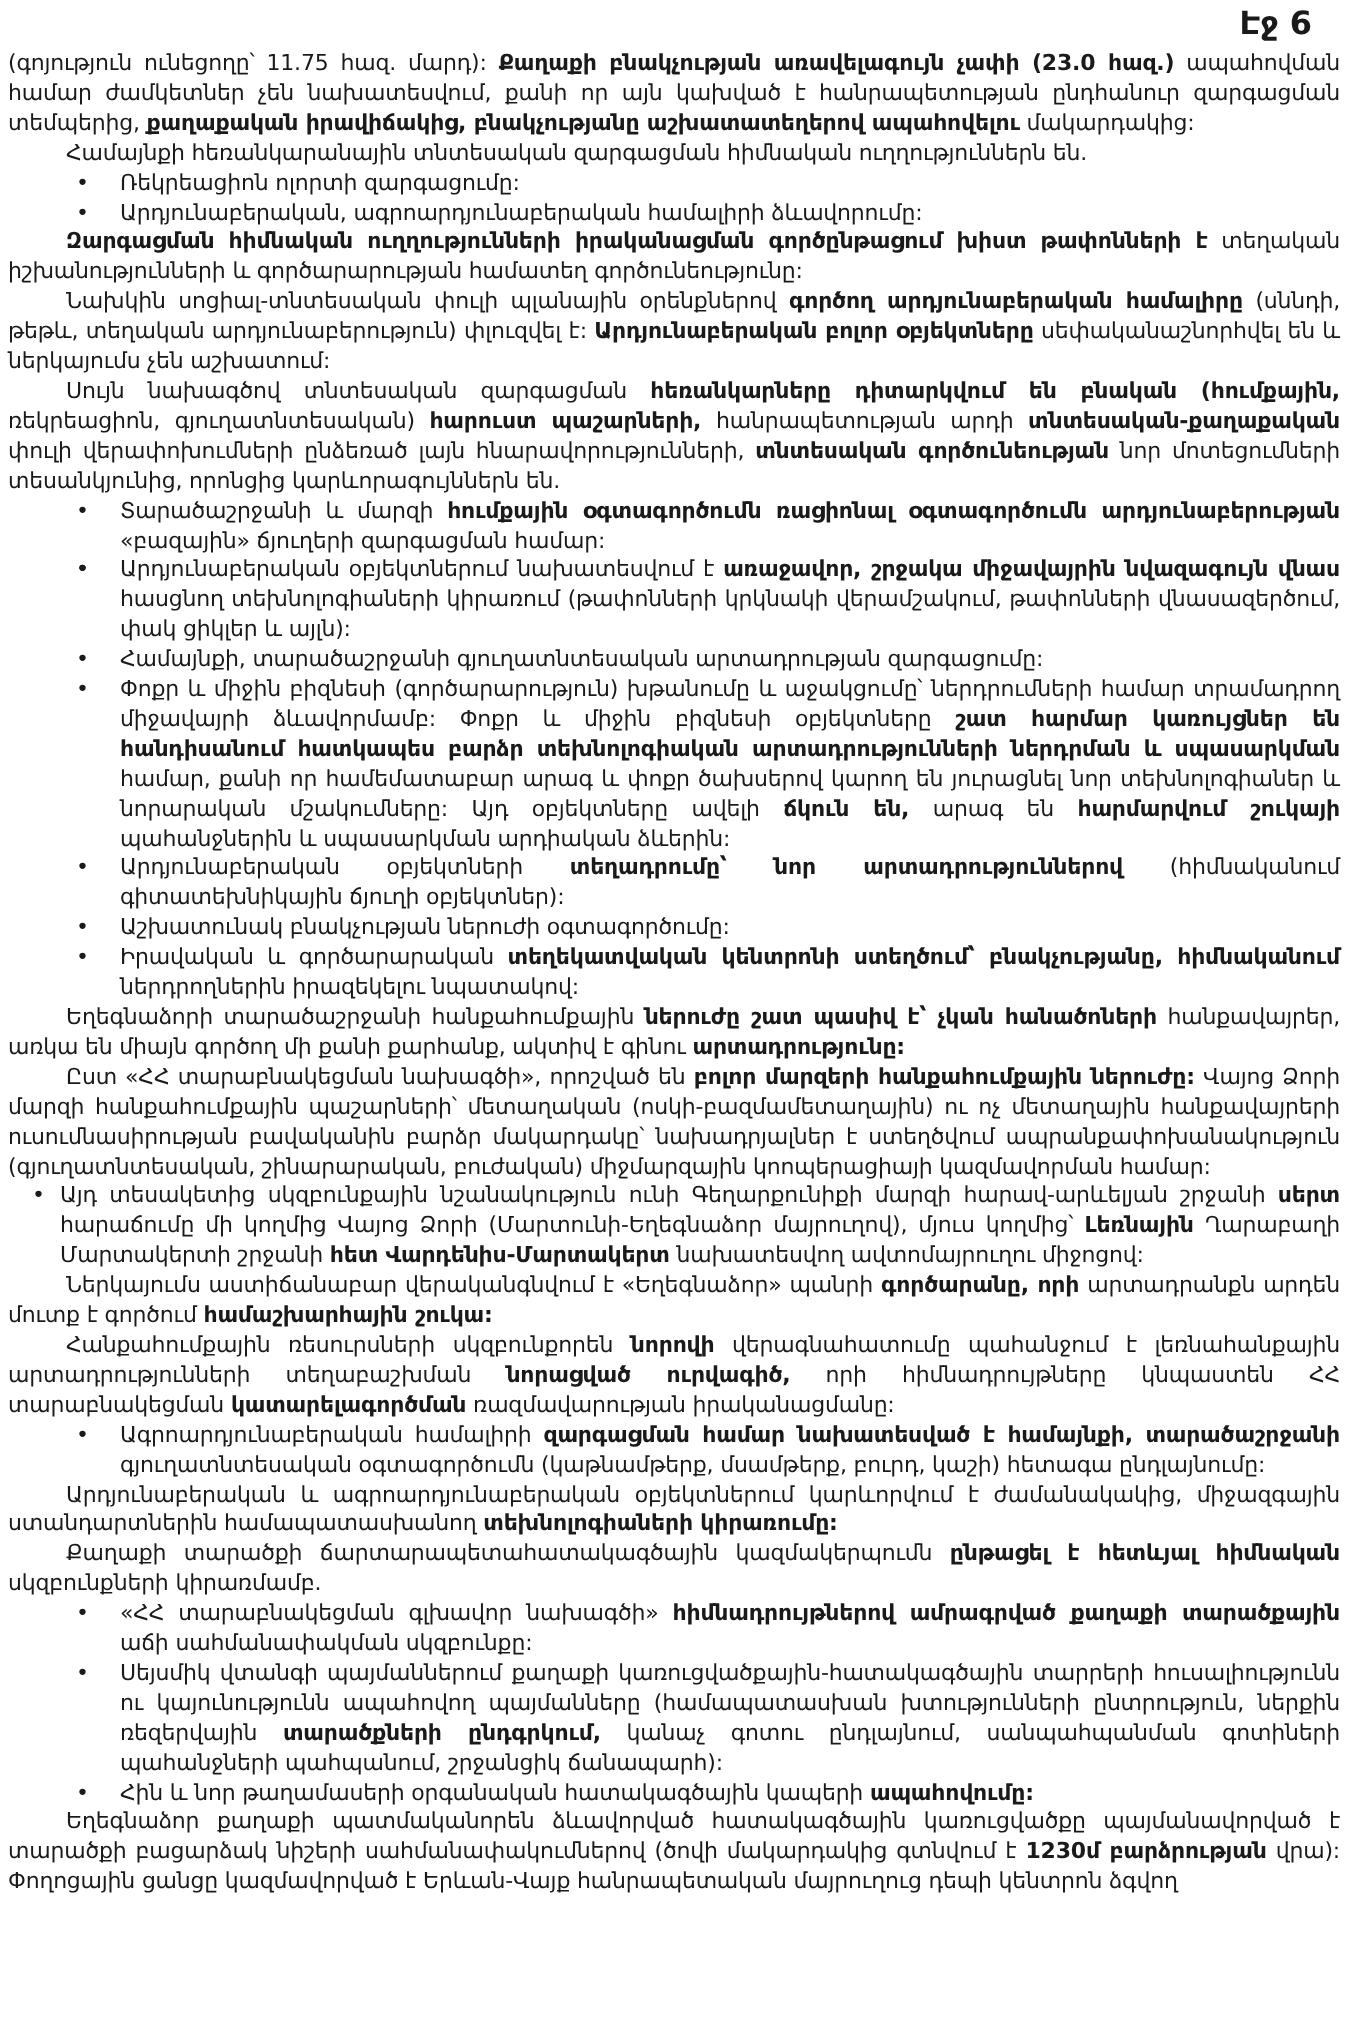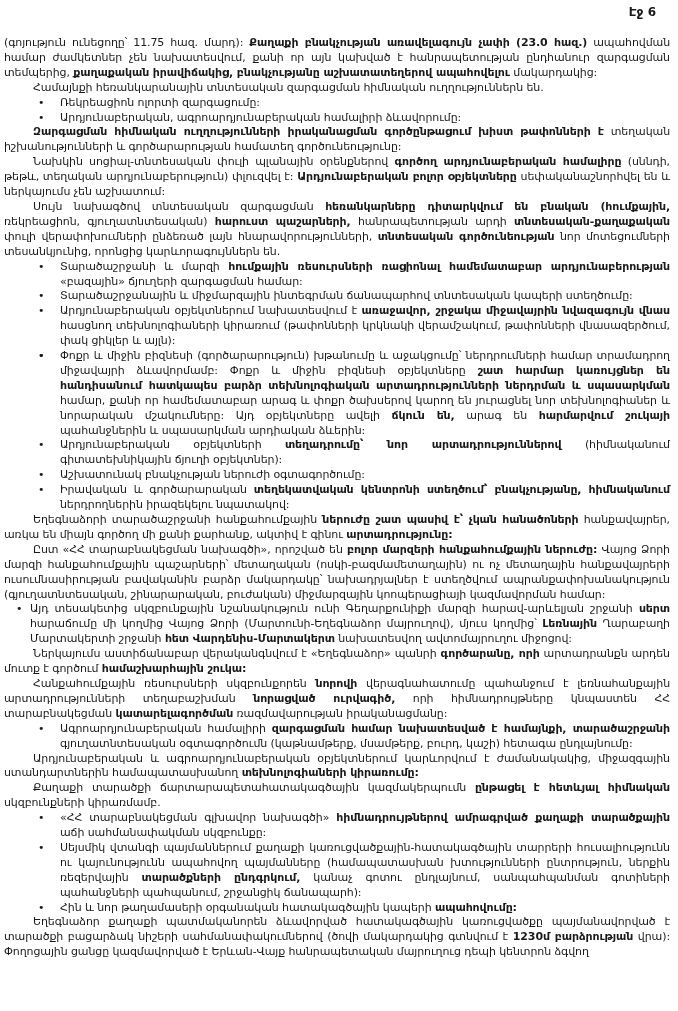--- a/index.html
+++ b/index.html
@@ -13,25 +13,25 @@
   }
   .page {
     box-sizing: border-box;
     width: 678px;
     height: 1011px;
     padding: 4px 8px 0 4px;
   }
   .pagenum {
     text-align: right;
     font-weight: bold;
-    font-size: 12px;
+    font-size: 16px;
     padding-right: 14px;
     height: 16px;
     line-height: 16px;
-    margin-bottom: 16px;
+    margin-bottom: 5px;
   }
   .doc {
     font-size: 11px;
     line-height: 14.9px;
     text-align: justify;
     letter-spacing: -0.1px;
   }
   .doc .p { text-indent: 29px; margin: 0; }
   .doc .p.noindent { text-indent: 0; }
   .doc .bullet {
@@ -63,24 +63,24 @@
 <div class="page">
   <div class="pagenum">Էջ 6</div>
   <div class="doc">
       <div class="p noindent"><span>(գոյություն ունեցողը՝ 11.75 հազ. մարդ): </span><span class="b">Քաղաքի բնակչության առավելագույն չափի (23.0 հազ.)</span><span> ապահովման համար ժամկետներ չեն նախատեսվում, քանի որ այն կախված է հանրապետության ընդհանուր զարգացման տեմպերից, </span><span class="b">քաղաքական իրավիճակից, բնակչությանը աշխատատեղերով ապահովելու</span><span> մակարդակից:</span></div>
       <div class="p"><span>Համայնքի հեռանկարանային տնտեսական զարգացման հիմնական ուղղություններն են.</span></div>
       <div class="bullet"><span class="marker">•</span><span>Ռեկրեացիոն ոլորտի զարգացումը:</span></div>
       <div class="bullet"><span class="marker">•</span><span>Արդյունաբերական, ագրոարդյունաբերական համալիրի ձևավորումը:</span></div>
       <div class="p"><span class="b">Զարգացման հիմնական ուղղությունների իրականացման գործընթացում խիստ թափոնների է</span><span> տեղական իշխանությունների և գործարարության համատեղ գործունեությունը:</span></div>
       <div class="p"><span>Նախկին սոցիալ-տնտեսական փուլի պլանային օրենքներով </span><span class="b">գործող արդյունաբերական համալիրը</span><span> (սննդի, թեթև, տեղական արդյունաբերություն) փլուզվել է: </span><span class="b">Արդյունաբերական բոլոր օբյեկտները</span><span> սեփականաշնորհվել են և ներկայումս չեն աշխատում:</span></div>
       <div class="p"><span>Սույն նախագծով տնտեսական զարգացման </span><span class="b">հեռանկարները դիտարկվում են բնական (հումքային,</span><span> ռեկրեացիոն, գյուղատնտեսական) </span><span class="b">հարուստ պաշարների,</span><span> հանրապետության արդի </span><span class="b">տնտեսական-քաղաքական</span><span> փուլի վերափոխումների ընձեռած լայն հնարավորությունների, </span><span class="b">տնտեսական գործունեության</span><span> նոր մոտեցումների տեսանկյունից, որոնցից կարևորագույններն են.</span></div>
-      <div class="bullet"><span class="marker">•</span><span>Տարածաշրջանի և մարզի </span><span class="b">հումքային ռեսուրսների ռացիոնալ համեմատաբար արդյունաբերության</span><span> «բազային» ճյուղերի զարգացման համար:</span></div>
-      <div class="bullet"><span class="marker">•</span><span>Տարածաշրջանային և միջմարզային ինտեգրման ճանապարհով տնտեսական կապերի ստեղծումը:</span></div>
+      <div class="bullet"><span class="marker">•</span><span>Տարածաշրջանի և մարզի </span><span class="b">հումքային օգտագործումն ռացիոնալ օգտագործումն արդյունաբերության</span><span> «բազային» ճյուղերի զարգացման համար:</span></div>
+      <div class="bullet"><span class="marker">•</span></div>
       <div class="bullet"><span class="marker">•</span><span>Արդյունաբերական օբյեկտներում նախատեսվում է </span><span class="b">առաջավոր, շրջակա միջավայրին նվազագույն վնաս</span><span> հասցնող տեխնոլոգիաների կիրառում (թափոնների կրկնակի վերամշակում, թափոնների վնասազերծում, փակ ցիկլեր և այլն):</span></div>
-      <div class="bullet"><span class="marker">•</span></div>
+      <div class="bullet"><span class="marker">•</span><span>Համայնքի, տարածաշրջանի գյուղատնտեսական արտադրության զարգացումը:</span></div>
       <div class="bullet"><span class="marker">•</span><span>Փոքր և միջին բիզնեսի (գործարարություն) խթանումը և աջակցումը՝ ներդրումների համար տրամադրող միջավայրի ձևավորմամբ: Փոքր և միջին բիզնեսի օբյեկտները </span><span class="b">շատ հարմար կառույցներ են</span><span> </span><span class="b">հանդիսանում հատկապես բարձր տեխնոլոգիական արտադրությունների ներդրման և սպասարկման</span><span> համար, քանի որ համեմատաբար արագ և փոքր ծախսերով կարող են յուրացնել նոր տեխնոլոգիաներ և նորարական մշակումները: Այդ օբյեկտները ավելի </span><span class="b">ճկուն են,</span><span> արագ են </span><span class="b">հարմարվում շուկայի</span><span> պահանջներին և սպասարկման արդիական ձևերին:</span></div>
       <div class="bullet"><span class="marker">•</span><span>Արդյունաբերական օբյեկտների </span><span class="b">տեղադրումը՝ նոր արտադրություններով</span><span> (հիմնականում գիտատեխնիկային ճյուղի օբյեկտներ):</span></div>
       <div class="bullet"><span class="marker">•</span><span>Աշխատունակ բնակչության ներուժի օգտագործումը:</span></div>
       <div class="bullet"><span class="marker">•</span><span>Իրավական և գործարարական </span><span class="b">տեղեկատվական կենտրոնի ստեղծում՝ բնակչությանը, հիմնականում</span><span> ներդրողներին իրազեկելու նպատակով:</span></div>
       <div class="p"><span>Եղեգնաձորի տարածաշրջանի հանքահումքային </span><span class="b">ներուժը շատ պասիվ է՝ չկան հանածոների</span><span> հանքավայրեր, առկա են միայն գործող մի քանի քարհանք, ակտիվ է գինու </span><span class="b">արտադրությունը:</span></div>
       <div class="p"><span>Ըստ «ՀՀ տարաբնակեցման նախագծի», որոշված են </span><span class="b">բոլոր մարզերի հանքահումքային ներուժը:</span><span> Վայոց Ձորի մարզի հանքահումքային պաշարների՝ մետաղական (ոսկի-բազմամետաղային) ու ոչ մետաղային հանքավայրերի ուսումնասիրության բավականին բարձր մակարդակը՝ նախադրյալներ է ստեղծվում ապրանքափոխանակություն (գյուղատնտեսական, շինարարական, բուժական) միջմարզային կոոպերացիայի կազմավորման համար:</span></div>
       <div class="bullet2"><span class="marker">•</span><span>Այդ տեսակետից սկզբունքային նշանակություն ունի </span><span class="u">Գեղարքունիքի</span><span> մարզի հարավ-արևելյան շրջանի </span><span class="b">սերտ</span><span> հարաճումը մի կողմից Վայոց Ձորի (Մարտունի-Եղեգնաձոր մայրուղով), մյուս կողմից՝ </span><span class="b">Լեռնային</span><span> Ղարաբաղի Մարտակերտի շրջանի </span><span class="b">հետ Վարդենիս-Մարտակերտ</span><span> նախատեսվող ավտոմայրուղու միջոցով:</span></div>
       <div class="p"><span>Ներկայումս աստիճանաբար վերականգնվում է «Եղեգնաձոր» պանրի </span><span class="b">գործարանը, որի</span><span> արտադրանքն արդեն մուտք է գործում </span><span class="b">համաշխարհային շուկա:</span></div>
       <div class="p"><span>Հանքահումքային ռեսուրսների սկզբունքորեն </span><span class="b">նորովի</span><span> վերագնահատումը պահանջում է լեռնահանքային արտադրությունների տեղաբաշխման </span><span class="b">նորացված ուրվագիծ,</span><span> որի հիմնադրույթները կնպաստեն ՀՀ տարաբնակեցման </span><span class="b">կատարելագործման</span><span> ռազմավարության իրականացմանը:</span></div>
       <div class="bullet"><span class="marker">•</span><span>Ագրոարդյունաբերական համալիրի </span><span class="b">զարգացման համար նախատեսված է համայնքի, տարածաշրջանի</span><span> գյուղատնտեսական օգտագործումն (կաթնամթերք, մսամթերք, բուրդ, կաշի) հետագա ընդլայնումը:</span></div>

